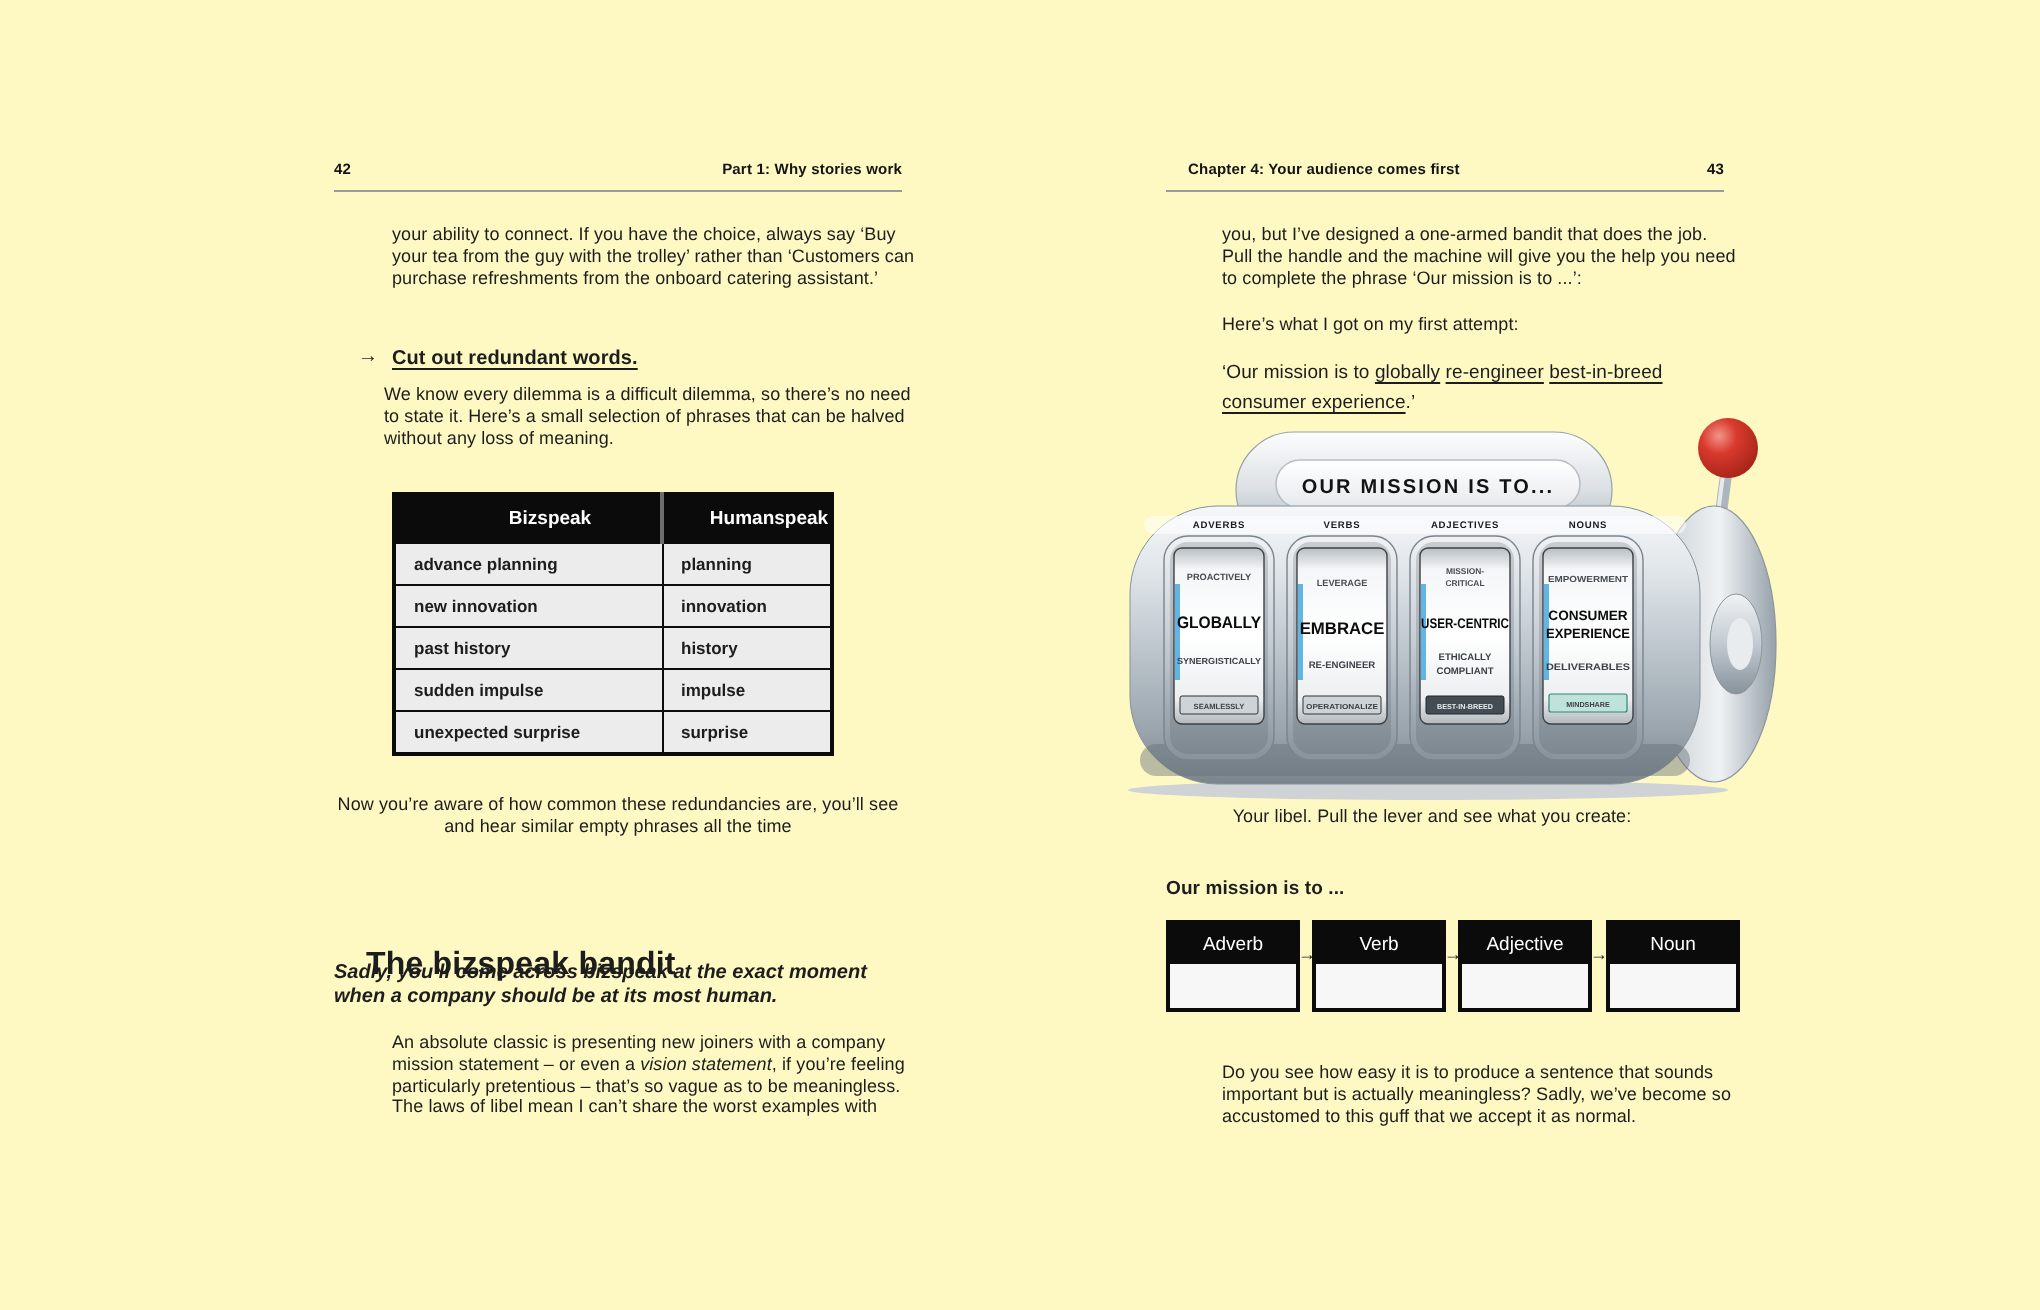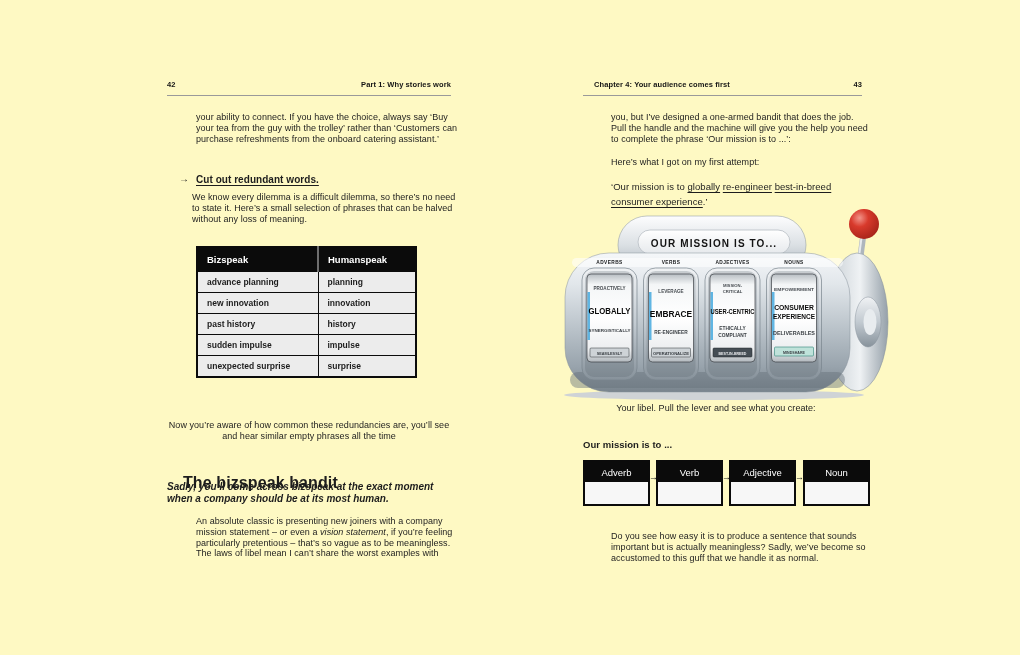--- a/index.html
+++ b/index.html
@@ -12,22 +12,22 @@
   .bold{font-weight:bold;}
   .ital{font-style:italic;}
   .uline{text-decoration:underline;text-underline-offset:1.5px;text-decoration-thickness:1px;}
   .arrow-glyph{font-size:10px;font-weight:bold;}
   .h2{font-size:16px;font-weight:bold;letter-spacing:0.1px;margin:16px;}
   .intro{font-size:10px;font-weight:bold;line-height:1.2;margin:0;}
   .center{text-align:center;}
   
   .biz-table{position:absolute;left:196px;top:246px;width:221px;border-collapse:collapse;
              border:2px solid #0b0b0b;}
-  .biz-table th{background:#0b0b0b;color:#fff;font-size:9.5px;font-weight:bold;text-align:left;
-                padding:6px 0 6px 9px;border-right:2px solid #6e6e6e;}
+  .biz-table th{background:#0b0b0b;color:#fff;font-size:9.5px;font-weight:bold;text-align:center;
+                padding:6px 0 6px 22px;border-right:2px solid #6e6e6e;}
   .biz-table th:last-child{border-right:none;}
   .biz-table td{border:1.4px solid #0b0b0b;background:#ececec;font-size:8.5px;font-weight:bold;
                 padding:5px 0 5px 9px;}
   
   .bbox{position:absolute;top:460px;width:63px;border:2px solid #0b0b0b;background:#f7f7f7;}
   .bbox .hd{background:#0b0b0b;color:#fff;font-weight:normal;font-size:9.5px;text-align:center;
             padding:5px 0 4px 0;}
   .bbox .bd{height:22px;}
   .barrow{position:absolute;top:472px;font-size:9px;font-weight:bold;}
   .quote{font-size:9.5px;line-height:1.55;margin:0;width:238px;}
@@ -73,21 +73,21 @@
         <td>sudden impulse</td>
         <td>impulse</td>
       </tr>
       <tr>
         <td>unexpected surprise</td>
         <td>surprise</td>
       </tr>
     </tbody>
   </table>
 
-  <p class="abs body-text center" style="left:167px;top:420px;width:284px;text-align:center;">Now you’re aware of how common these redundancies are, you’ll see and hear similar empty phrases all the time</p>
+  <p class="abs body-text center" style="left:167px;top:397px;width:284px;text-align:center;">Now you’re aware of how common these redundancies are, you’ll see and hear similar empty phrases all the time</p>
 
   <h2 class="abs h2" style="left:167px;top:458px;">The bizspeak bandit</h2>
 
   <p class="abs intro" style="left:167px;top:481px;width:278px;font-style:italic;">Sadly, you’ll come across bizspeak at the exact moment when a company should be at its most human.</p>
 
   <p class="abs body-text" style="left:196px;top:516px;width:264px;"><span>An absolute classic is presenting new joiners with a company mission statement – or even a </span><span class="ital">vision statement</span><span>, if you’re feeling particularly pretentious – that’s so vague as to be meaningless. The laws of libel mean I can’t share the worst examples with</span></p>
 
   <div class="abs runhead" style="left:548px;top:80px;margin-left:46px;">Chapter 4: Your audience comes first</div>
   <div class="abs runhead" style="left:583px;top:80px;width:279px;text-align:right;">43</div>
   <div class="rule" style="left:583px;top:95px;width:279px;"></div>
@@ -240,15 +240,15 @@
   <div class="bbox" style="left:729px;">
     <div class="hd">Adjective</div>
     <div class="bd"></div>
   </div>
   <span class="barrow" style="left:795px;">→</span>
   <div class="bbox" style="left:803px;">
     <div class="hd">Noun</div>
     <div class="bd"></div>
   </div>
 
-  <p class="abs body-text" style="left:611px;top:531px;width:268px;">Do you see how easy it is to produce a sentence that sounds important but is actually meaningless? Sadly, we’ve become so accustomed to this guff that we handle it as normal.</p>
+  <p class="abs body-text" style="left:611px;top:531px;width:268px;">Do you see how easy it is to produce a sentence that sounds important but is actually meaningless? Sadly, we’ve become so accustomed to this guff that we accept it as normal.</p>
 
 </div>
 
 </body></html>

